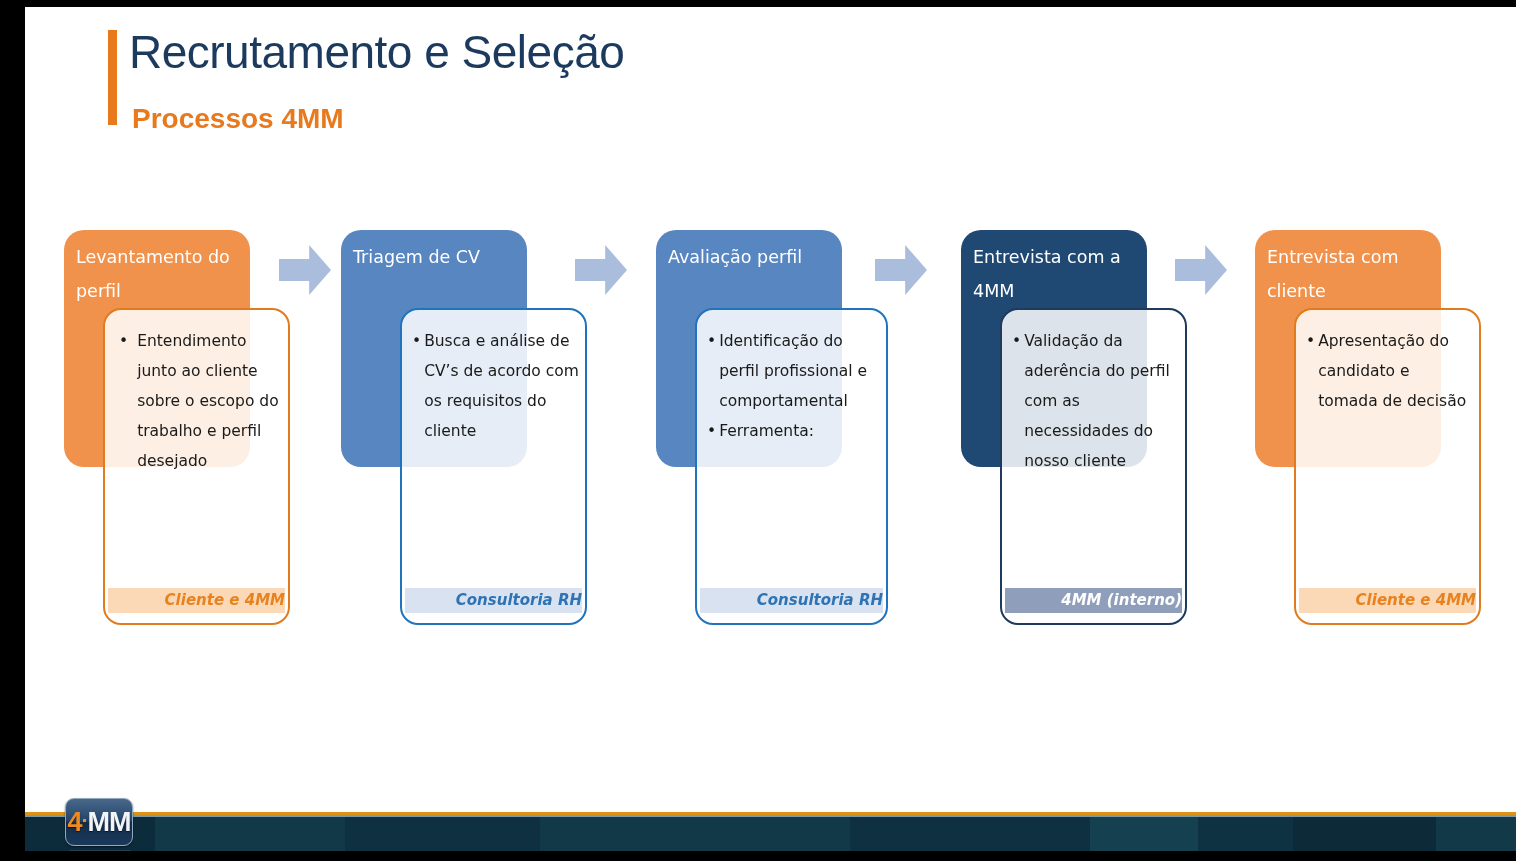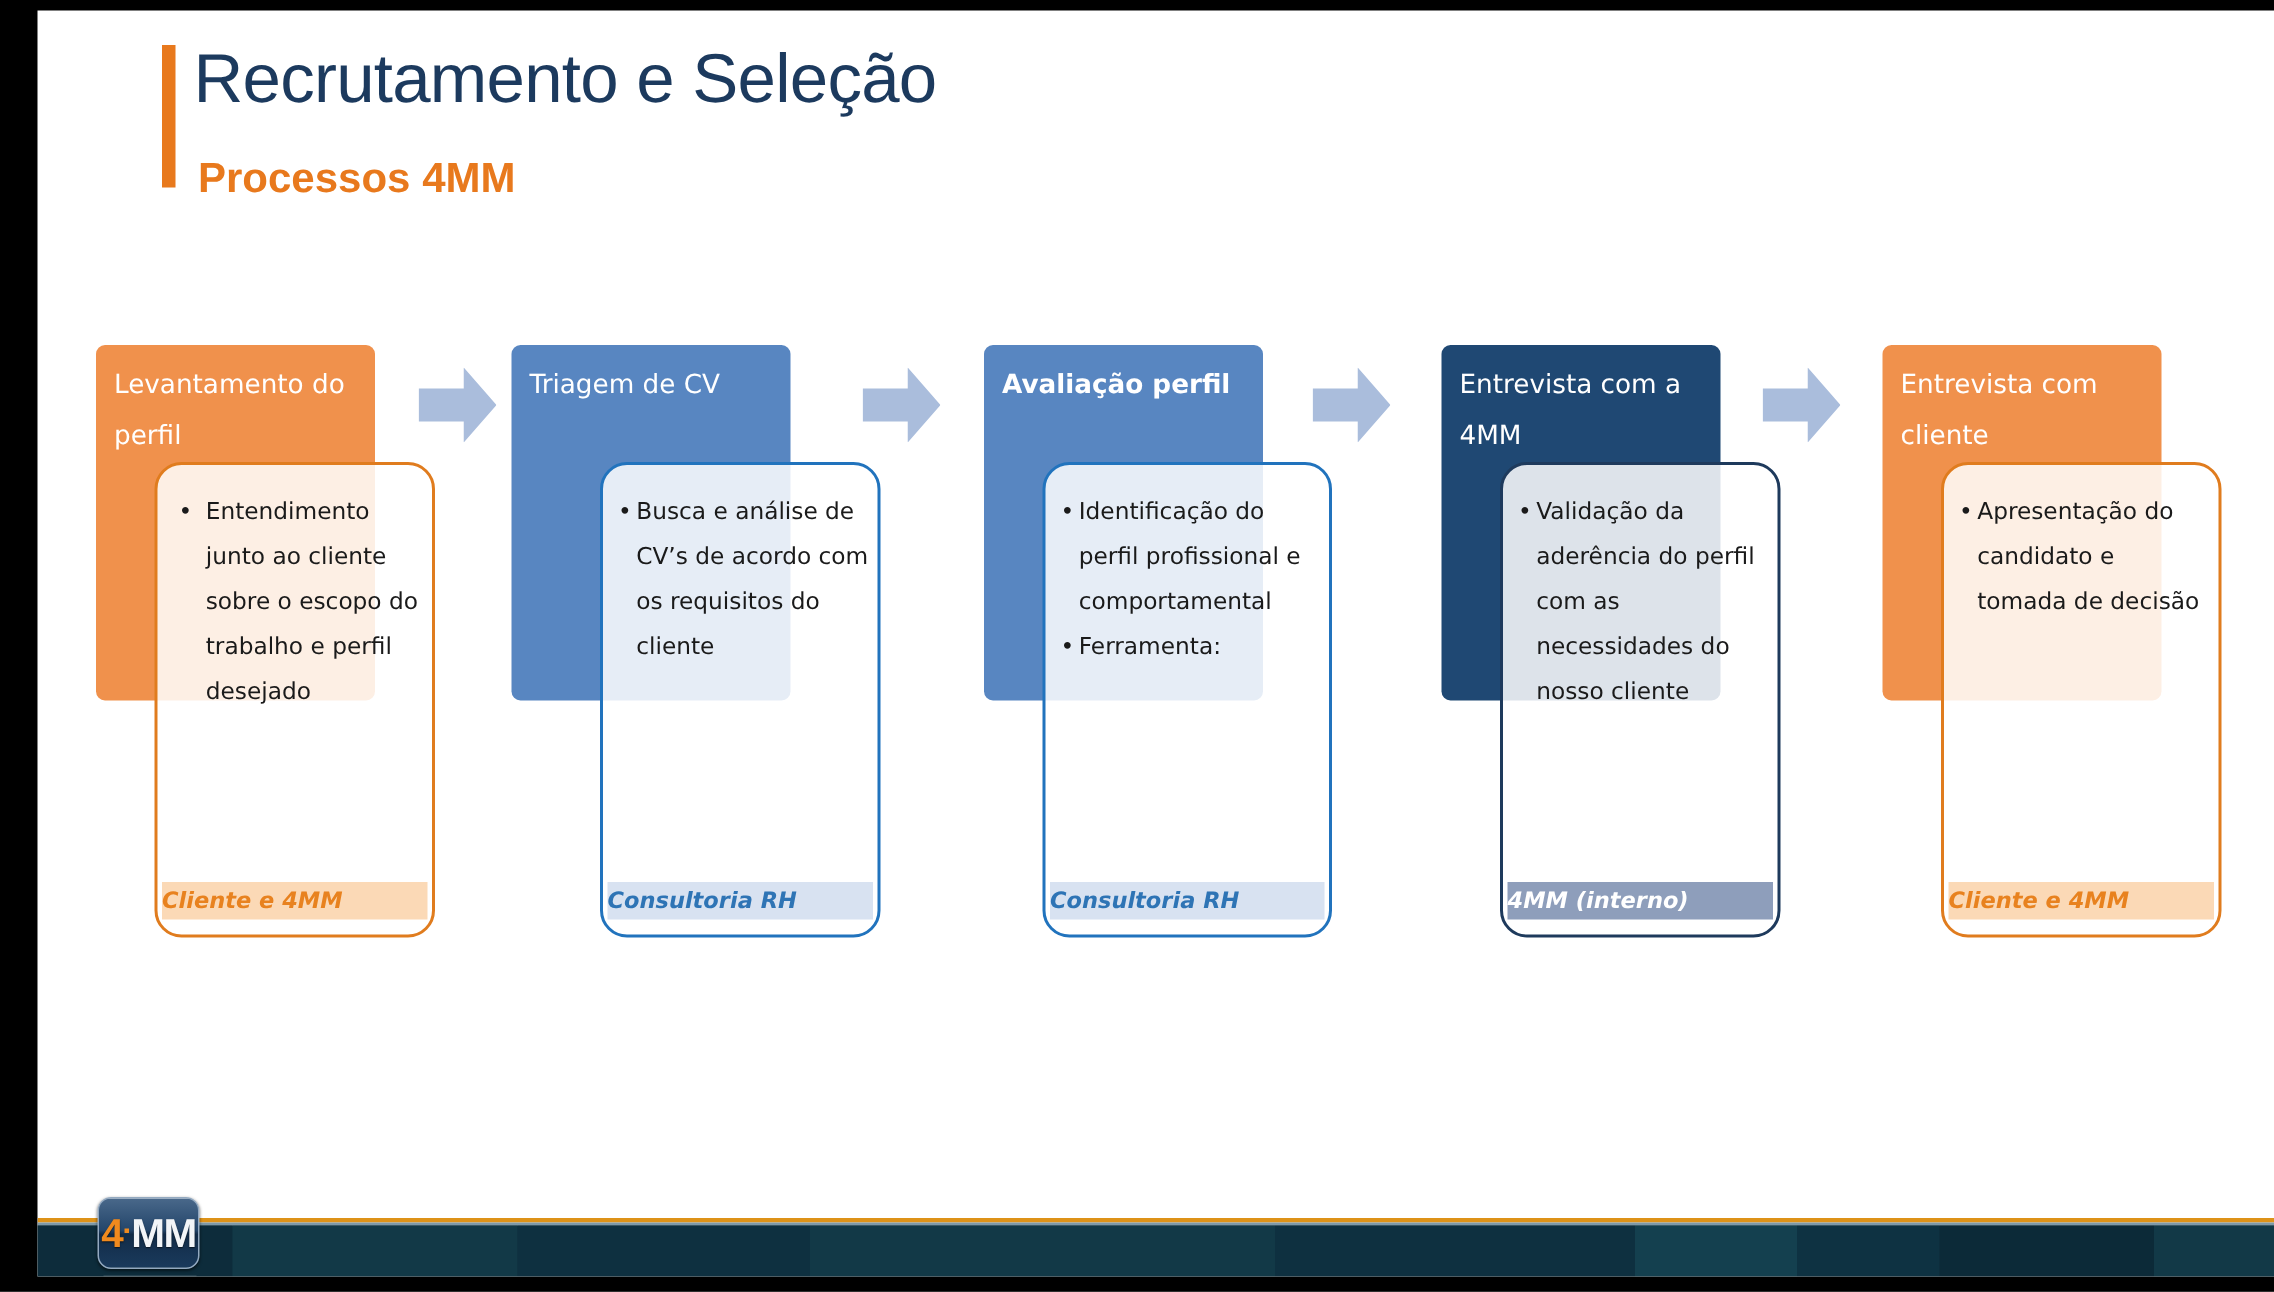--- a/index.html
+++ b/index.html
@@ -8,47 +8,47 @@
   .slide{position:absolute;left:5px;top:7px;width:1498px;height:844px;background:#ffffff;overflow:hidden;margin-left:20px;}
 
   
   .accent-bar{position:absolute;left:83px;top:23px;width:9px;height:95px;background:#E8791D;}
   .page-title{position:absolute;left:104px;top:18px;margin:0;font-family:"Liberation Sans", sans-serif;
               font-size:46px;font-weight:400;color:#1C3A5E;letter-spacing:-0.5px;}
   .page-subtitle{position:absolute;left:107px;top:96px;margin:0;font-family:"Liberation Sans", sans-serif;
               font-size:28px;font-weight:700;color:#E8791D;}
 
   
-  .step-header{position:absolute;top:223px;width:186px;height:237px;border-radius:6px;
+  .step-header{position:absolute;top:223px;width:186px;height:237px;border-radius:20px;
                color:#fff;font-size:17.5px;line-height:34px;padding:10px 12px;box-sizing:border-box;}
   .step-card{position:absolute;top:301px;width:187px;height:317px;border-radius:18px;
              background:rgba(255,255,255,0.85);border:2px solid;box-sizing:border-box;}
   .bullets{padding:16px 6px 0 10px;font-size:15.5px;line-height:30px;color:#1a1a1a;}
   .bullet-row{display:flex;}
   .bullet-glyph{flex:0 0 auto;margin-right:3px;}
   .bullet-glyph.sp{margin-right:9px;margin-left:4px;}
   .bold-sub{display:block;font-weight:700;}
   .card-footer{position:absolute;left:3px;right:3px;bottom:10px;height:25px;line-height:25px;
-               text-align:left;font-size:15px;font-style:italic;font-weight:700;}
+               text-align:right;font-size:15px;font-style:italic;font-weight:700;}
 
   
   .theme-orange .step-header{background:#F0914C;}
   .theme-orange .step-card{border-color:#E07C1E;}
   .theme-orange .card-footer{background:#FBD9B6;color:#E8821F;}
   .theme-blue .step-header{background:#5886C1;}
   .theme-blue .step-card{border-color:#2173BD;}
   .theme-blue .card-footer{background:#D8E2F1;color:#2E74B5;}
   .theme-navy .step-header{background:#1F4873;}
   .theme-navy .step-card{border-color:#1E3A5C;}
   .theme-navy .card-footer{background:#8E9EBB;color:#ffffff;}
 
   
   #col1 .step-header{left:39px;}   #col1 .step-card{left:78px;}
   #col2 .step-header{left:316px;}  #col2 .step-card{left:375px;}
-  #col3 .step-header{left:631px;font-weight:bold;}  #col3 .step-card{left:670px;width:193px;}
+  #col3 .step-header{left:631px;}  #col3 .step-card{left:670px;width:193px;}
   #col4 .step-header{left:936px;}  #col4 .step-card{left:975px;}
   #col5 .step-header{left:1230px;} #col5 .step-card{left:1269px;}
 
   
   .flow-arrow{position:absolute;top:238px;width:52px;height:50px;background:#AABDDC;
               clip-path:polygon(0 28%,58% 28%,58% 0,100% 50%,58% 100%,58% 72%,0 72%);}
   #arrow1{left:254px;} #arrow2{left:550px;} #arrow3{left:850px;} #arrow4{left:1150px;}
 
   
   .gold-line{position:absolute;left:0;right:0;top:805px;height:3px;background:#DD9218;}

